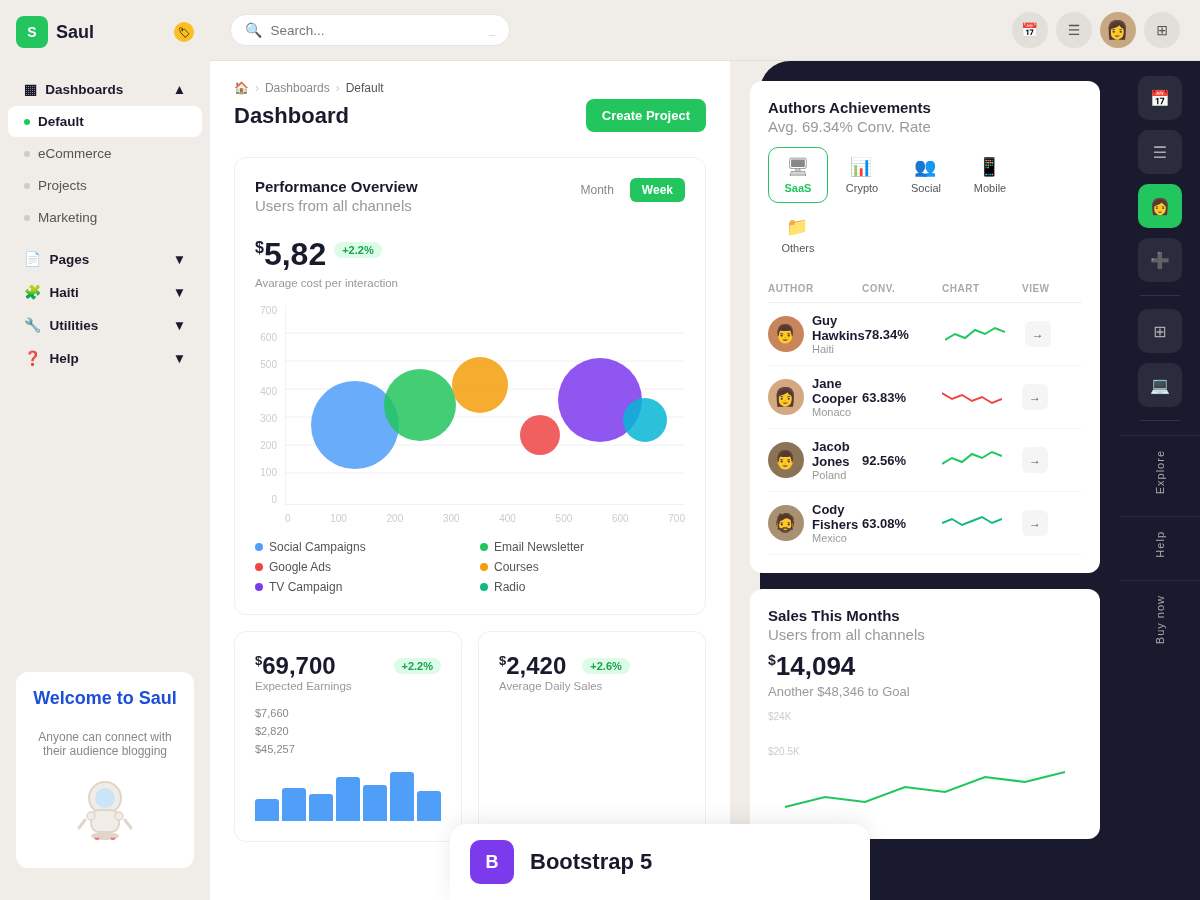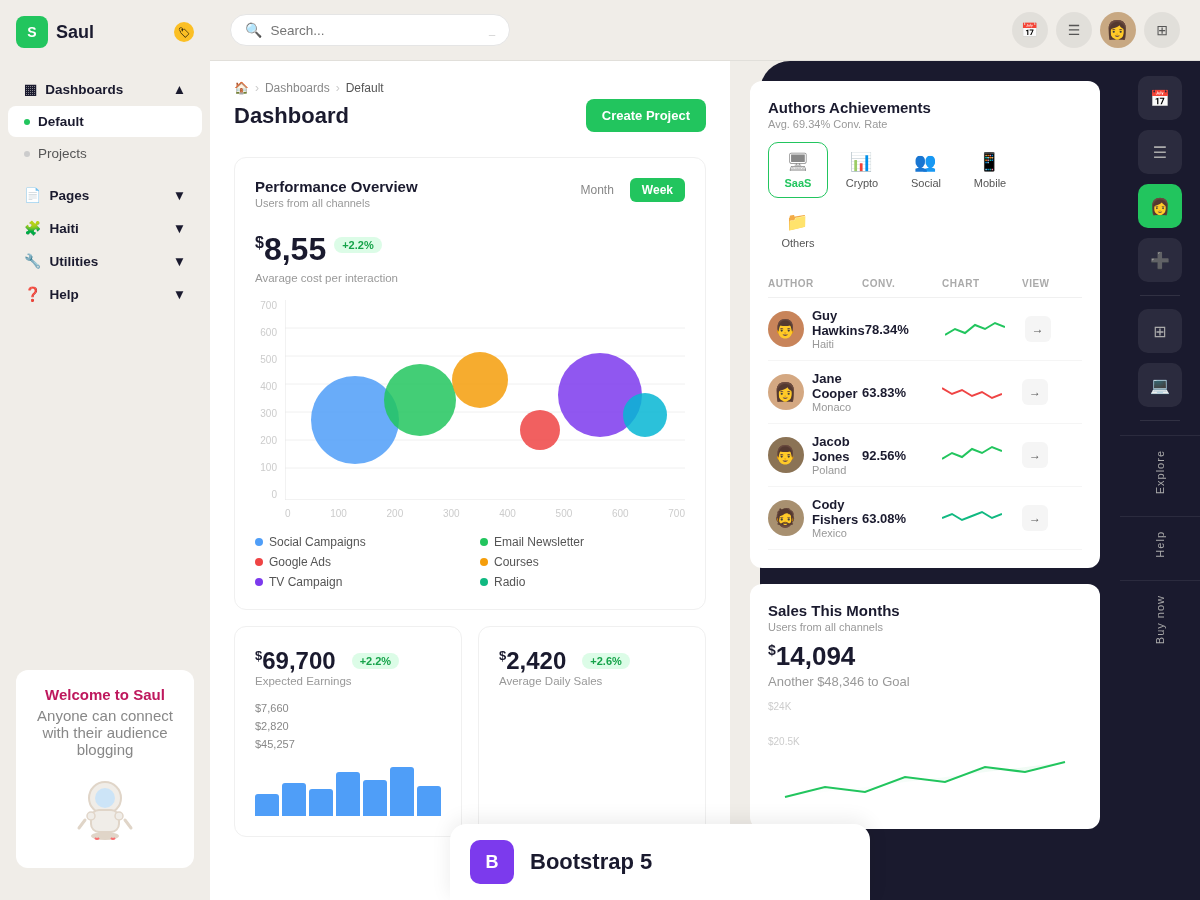--- a/index.html
+++ b/index.html
@@ -12,22 +12,22 @@
     .logo-text { font-weight: 700; font-size: 18px; color: #1a1a2e; }
     .logo-badge { margin-left: auto; background: #fbbf24; border-radius: 50%; width: 20px; height: 20px; display: flex; align-items: center; justify-content: center; font-size: 10px; }
     .nav-section { padding: 4px 0; }
     .nav-item { display: flex; align-items: center; gap: 8px; padding: 8px 16px; cursor: pointer; border-radius: 8px; margin: 1px 8px; font-size: 13.5px; color: #555; position: relative; }
     .nav-item.active { background: white; color: #1a1a2e; font-weight: 600; }
     .nav-item.has-dot::before { content: ''; width: 6px; height: 6px; border-radius: 50%; background: #ccc; flex-shrink: 0; }
     .nav-item.active::before { background: #22c55e; }
     .nav-header { display: flex; align-items: center; justify-content: space-between; padding: 8px 16px; font-size: 13.5px; font-weight: 600; color: #1a1a2e; cursor: pointer; margin: 1px 8px; border-radius: 8px; }
     .sidebar-bottom { margin-top: auto; padding: 16px; }
     .welcome-card { background: white; border-radius: 12px; padding: 16px; text-align: center; }
-    .welcome-title { font-size: 15px; font-weight: 700; color: #be185d; margin-bottom: 4px; }
-    .welcome-sub { font-size: 15px; color: #888; margin-bottom: 10px; }
+    .welcome-title { font-size: 18px; font-weight: 700; color: #1d4ed8; margin-bottom: 21px; }
+    .welcome-sub { font-size: 12px; color: #888; margin-bottom: 10px; }
 
     
     .main { flex: 1; display: flex; flex-direction: column; overflow: hidden; }
 
     
     .topbar { background: #f0ede8; padding: 12px 20px; display: flex; align-items: center; gap: 12px; border-bottom: 1px solid rgba(0,0,0,0.06); }
     .search-box { flex: 1; max-width: 280px; background: white; border-radius: 20px; display: flex; align-items: center; padding: 7px 14px; gap: 8px; border: 1px solid #e5e5e5; }
     .search-icon { color: #999; font-size: 14px; }
     .search-input { border: none; outline: none; background: transparent; font-size: 13.5px; color: #999; width: 100%; }
     .topbar-right { margin-left: auto; display: flex; align-items: center; gap: 8px; }
@@ -40,21 +40,21 @@
     .breadcrumb-link { color: #888; cursor: pointer; }
     .breadcrumb-current { color: #555; }
     
     .page-title { font-size: 22px; font-weight: 700; color: #1a1a2e; margin-bottom: 20px; }
     .create-btn { background: #22c55e; color: white; border: none; border-radius: 8px; padding: 9px 16px; font-size: 13px; font-weight: 600; cursor: pointer; white-space: nowrap; }
 
     
     .card { background: white; border-radius: 12px; border: 1px solid #f0f0f0; padding: 20px; }
     .card-header { display: flex; align-items: flex-start; justify-content: space-between; margin-bottom: 4px; }
     .card-title { font-size: 15px; font-weight: 700; color: #1a1a2e; }
-    .card-subtitle { font-size: 11px; color: #999; margin-top: 2px; }
+    .card-subtitle { font-size: 15px; color: #999; margin-top: 2px; }
     .period-tabs { display: flex; gap: 4px; }
     .period-tab { padding: 5px 12px; border-radius: 6px; font-size: 12px; cursor: pointer; border: none; background: transparent; color: #888; }
     .period-tab.active { background: #22c55e; color: white; font-weight: 600; }
 
     .big-number { font-size: 32px; font-weight: 700; color: #1a1a2e; margin: 12px 0 2px; }
     .big-number sup { font-size: 16px; vertical-align: super; }
     .badge-up { background: #dcfce7; color: #16a34a; border-radius: 20px; padding: 2px 8px; font-size: 11px; font-weight: 600; margin-left: 8px; }
     .metric-label { font-size: 11.5px; color: #999; }
     .x-axis { display: flex; justify-content: space-between; font-size: 10px; color: #ccc; padding: 4px 0 0 0; }
 
@@ -128,21 +128,27 @@
         <span style="display:flex;align-items:center;gap:8px;">
             <span style="font-size:14px;">▦</span> 
             <span>Dashboards</span>
           </span>
         <span class="chevron">▲</span>
       </div>
       <div class="nav-item active has-dot">
         <span>Default</span>
       </div>
       <div class="nav-item has-dot">
+        <span>eCommerce</span>
+      </div>
+      <div class="nav-item has-dot">
         <span>Projects</span>
+      </div>
+      <div class="nav-item has-dot">
+        <span>Marketing</span>
       </div>
     </div>
 
     <div class="nav-section">
       <div class="nav-header">
         <span style="display:flex;align-items:center;gap:8px;">
             <span style="font-size:14px;">📄</span> 
             <span>Pages</span>
           </span>
         <span class="chevron">▼</span>
@@ -235,21 +241,21 @@
                 <div class="card-title">Performance Overview</div>
                 <div class="card-subtitle">Users from all channels</div>
               </div>
               <div class="period-tabs">
                 <button class="period-tab">Month</button>
                 <button class="period-tab active">Week</button>
               </div>
             </div>
 
             <div style="display:flex;align-items:center;margin:10px 0 2px;">
-              <span class="big-number"><sup>$</sup><span>8,55</span></span>
+              <span class="big-number"><sup>$</sup><span>5,82</span></span>
               <span class="badge-up">+2.2%</span>
             </div>
             <div class="metric-label">Avarage cost per interaction</div>
 
             <div style="position:relative;margin:16px 0 16px;">
               <div style="display:flex;gap:0;">
 
                 <div style="display:flex;flex-direction:column;justify-content:space-between;font-size:10px;color:#ccc;padding-right:8px;height:200px;width:30px;text-align:right;">
                   <span>700</span>
                     <span>600</span>
@@ -318,21 +324,21 @@
               <div class="legend-item">
                 <div class="legend-dot" style="background:#10b981;"></div>
                 <span>Radio</span>
               </div>
             </div>
           </div>
 
           <div class="stats-row">
 
             <div class="card">
-              <div style="display:flex;align-items:center;gap:8px;">
+              <div style="display:flex;align-items:center;gap:8px;justify-content:space-between;">
                 <span style="font-size:24px;font-weight:700;color:#1a1a2e;"><sup style="font-size:13px;">$</sup>69,700</span>
                 <span class="badge-up">+2.2%</span>
               </div>
               <div class="metric-label">Expected Earnings</div>
               <div style="margin-top:12px;font-size:11px;color:#888;">
                 <div style="display:flex;justify-content:space-between;padding:3px 0;">
                   <span>$7,660</span>
                 </div>
                 <div style="display:flex;justify-content:space-between;padding:3px 0;">
                   <span>$2,820</span>

